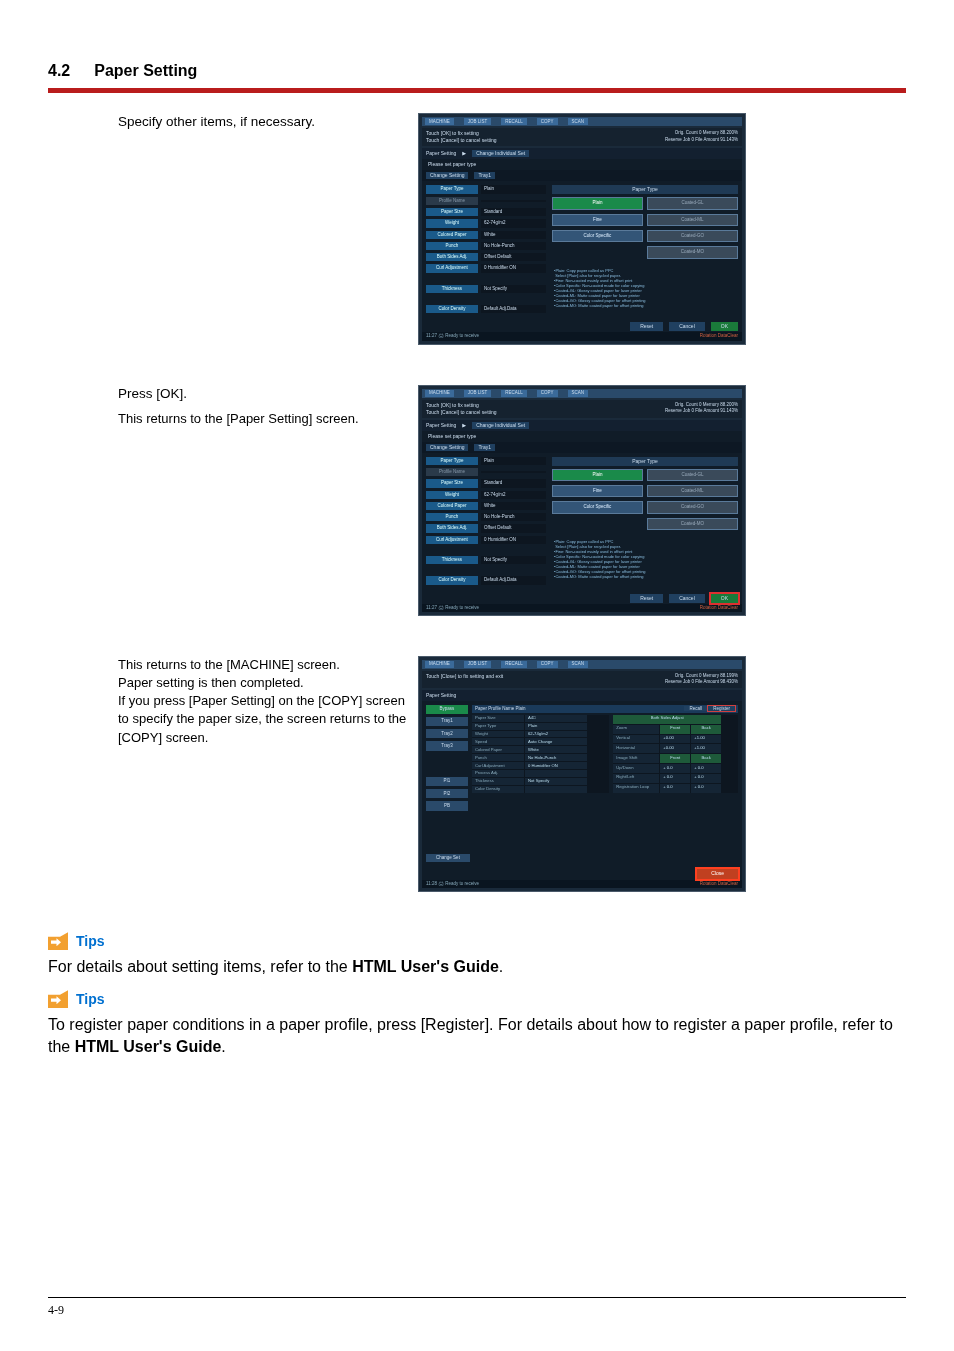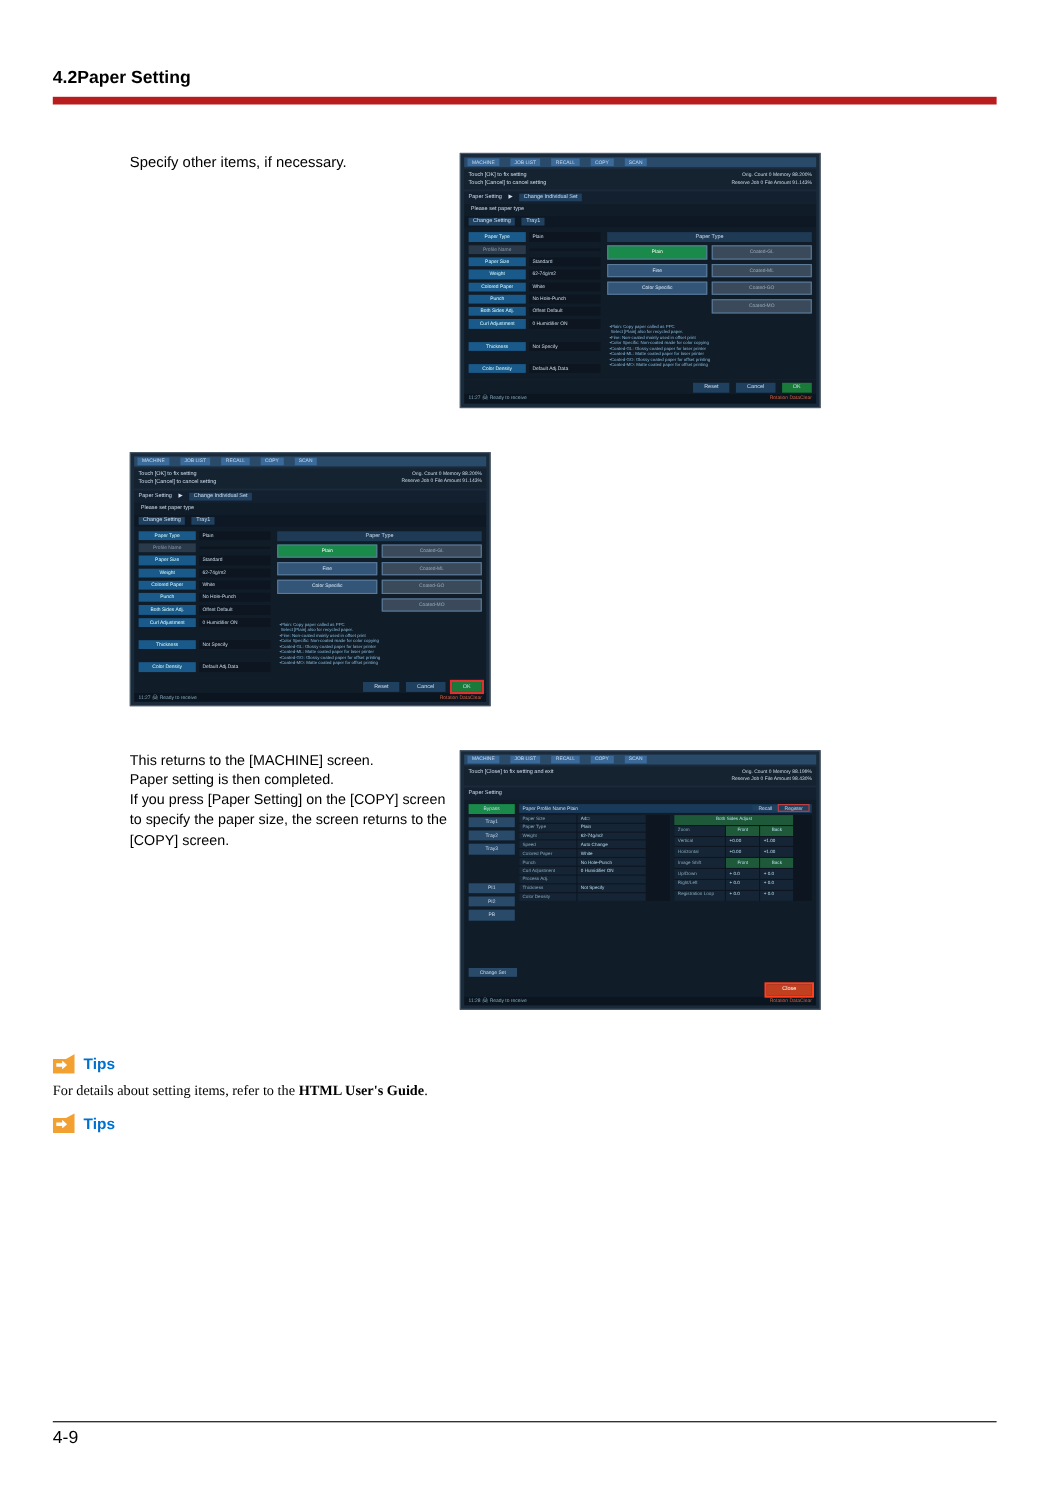--- a/index.html
+++ b/index.html
@@ -13,23 +13,24 @@
     line-height: 1.4;
   }
   .page {
     padding: 60px 48px 40px 48px;
     position: relative;
     min-height: 1351px;
   }
   .header-row {
     display: flex;
     align-items: baseline;
-    border-bottom: 7px solid #b91c1c;
+    gap: 24px;
+    border-bottom: 5px solid #b91c1c;
     padding-bottom: 6px;
-    margin-bottom: 44px;
+    margin-bottom: 20px;
   }
   .section-num { font-weight: bold; font-size: 16px; }
   .section-title { font-weight: bold; font-size: 16px; }
   .step-row {
     display: flex;
     margin-left: 70px;
     margin-bottom: 40px;
     align-items: flex-start;
   }
   .step-text { width: 300px; font-size: 13.5px; }
@@ -246,33 +247,34 @@
     clip-path: polygon(0 25%, 60% 25%, 100% 0, 100% 100%, 0 100%);
   }
   .tips-icon .arrow {
     position: absolute;
     left: 3px; top: 6px;
     width: 10px; height: 8px;
     background: #fff;
     clip-path: polygon(0 30%, 55% 30%, 55% 0, 100% 50%, 55% 100%, 55% 70%, 0 70%);
   }
   .tips-label { color: #0070d0; font-weight: bold; font-size: 14px; }
-  .tips-body { font-size: 13px; font-family: Liberation Serif, serif; }
+  .tips-body { font-size: 16px; }
   .bold { font-weight: bold; }
 
   .footer {
     position: absolute;
     bottom: 32px;
     left: 48px;
     right: 48px;
     border-top: 1px solid #000;
     padding-top: 4px;
-    font-size: 16px;
+    font-size: 12px;
     display: flex;
     justify-content: space-between;
+    font-family: Liberation Serif, serif;
   }
 </style>
 </head>
 <body>
 
 <div class="page">
 
   <div class="header-row">
     <span class="section-num">4.2</span>
     <span class="section-title">Paper Setting</span>
@@ -381,20 +383,24 @@
         <span class="ss-bbtn ok">OK</span>
       </div>
       <div class="ss-status">
         <span><span>11:27</span> 🖨 <span>Ready to receive</span></span>
         <span><span class="rt">Rotation</span> <span class="rt">DataClear</span></span>
       </div>
     </div>
   </div>
 
   <div class="step-row">
+    <div class="step-text">
+      <div class="step-head">Press [OK].</div>
+      <div class="step-body">This returns to the [Paper Setting] screen.</div>
+    </div>
     <div class="screenshot">
       <div class="ss-top">
         <span class="ss-tab">MACHINE</span>
         <span class="ss-tab">JOB LIST</span>
         <span class="ss-tab">RECALL</span>
         <span class="ss-tab">COPY</span>
         <span class="ss-tab">SCAN</span>
       </div>
       <div class="ss-info">
         <div class="ss-info-left" style="white-space:pre">Touch [OK] to fix setting
@@ -611,20 +617,23 @@
   </div>
 
   <div class="tips-block">
     <div class="tips-head">
       <span class="tips-icon">
           <span class="box"></span>
           <span class="arrow"></span>
         </span>
       <span class="tips-label">Tips</span>
     </div>
+    <div class="tips-body">
+      <span>To register paper conditions in a paper profile, press [Register]. For details about how to register a paper profile, refer to the </span><span class="bold">HTML User's Guide</span><span>.</span>
+    </div>
   </div>
 
   <div class="footer">
     <span>4-9</span>
     <span></span>
   </div>
 
 </div>
 
 </body></html>

